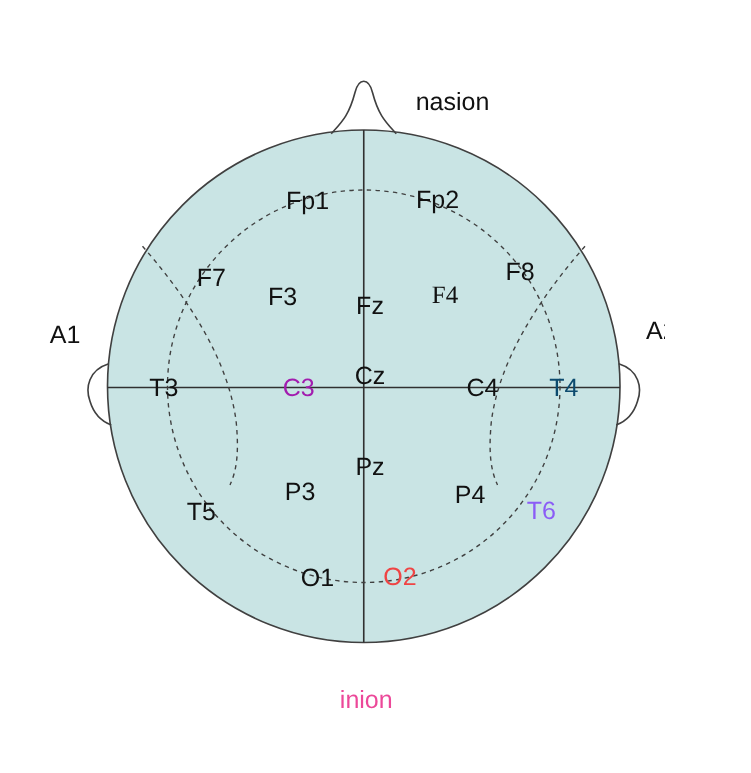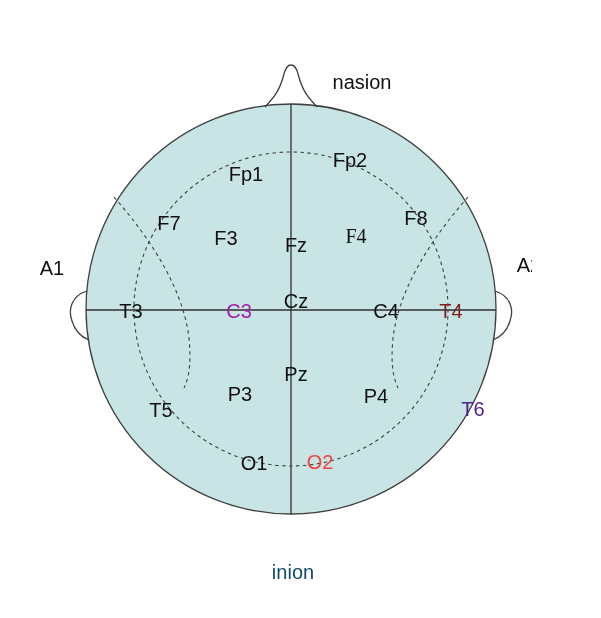--- a/index.html
+++ b/index.html
@@ -51,37 +51,37 @@
 
     <circle cx="291" cy="309" r="157" fill="none" stroke="#404040" stroke-width="1.1" stroke-dasharray="3.5 3.5"></circle>
 
     <path d="M 114 197 C 150 238, 183 288, 189 338 C 191 360, 190 375, 184 388" fill="none" stroke="#404040" stroke-width="1.1" stroke-dasharray="3.5 3.5"></path>
 
     <path d="M 468 197 C 432 238, 399 288, 393 338 C 391 360, 392 375, 398 388" fill="none" stroke="#404040" stroke-width="1.1" stroke-dasharray="3.5 3.5"></path>
   </svg>
 
   <div id="labels-layer">
       <div class="diagram-label" style="left: 362px; top: 82px; color: rgb(17, 17, 17);">nasion</div>
-      <div class="diagram-label" style="left: 293px; top: 560px; color: #0c4a6e; margin-top: 12px;">inion</div>
+      <div class="diagram-label" style="left: 293px; top: 560px; color: #ec4899;">inion</div>
       <div class="diagram-label" style="left: 52px; top: 268px; color: rgb(17, 17, 17);">A1</div>
       <div class="diagram-label" style="left: 529px; top: 265px; color: rgb(17, 17, 17);">A2</div>
-      <div class="diagram-label" style="left: 246px; top: 174px; color: rgb(17, 17, 17);">Fp1</div>
+      <div class="diagram-label" style="left: 246px; top: 161px; color: rgb(17, 17, 17);">Fp1</div>
       <div class="diagram-label" style="left: 350px; top: 160px; color: rgb(17, 17, 17);">Fp2</div>
       <div class="diagram-label" style="left: 169px; top: 223px; color: rgb(17, 17, 17);">F7</div>
       <div class="diagram-label" style="left: 226px; top: 238px; color: rgb(17, 17, 17);">F3</div>
       <div class="diagram-label" style="left: 296px; top: 245px; color: rgb(17, 17, 17);">Fz</div>
       <div class="diagram-label" style="left: 356px; top: 236px; color: rgb(17, 17, 17); font-family: Liberation Serif, serif;">F4</div>
       <div class="diagram-label" style="left: 416px; top: 218px; color: rgb(17, 17, 17);">F8</div>
       <div class="diagram-label" style="left: 131px; top: 311px; color: rgb(17, 17, 17);">T3</div>
       <div class="diagram-label" style="left: 211px; top: 311px; color: #a21caf; margin-left: 28px;">C3</div>
       <div class="diagram-label" style="left: 296px; top: 301px; color: rgb(17, 17, 17);">Cz</div>
       <div class="diagram-label" style="left: 386px; top: 311px; color: rgb(17, 17, 17);">C4</div>
-      <div class="diagram-label" style="left: 451px; top: 311px; color: #7f1d1d;">T4</div>
+      <div class="diagram-label" style="left: 451px; top: 311px; color: #0c4a6e;">T4</div>
       <div class="diagram-label" style="left: 161px; top: 410px; color: rgb(17, 17, 17);">T5</div>
       <div class="diagram-label" style="left: 223px; top: 394px; color: rgb(17, 17, 17); margin-left: 17px;">P3</div>
       <div class="diagram-label" style="left: 296px; top: 374px; color: rgb(17, 17, 17);">Pz</div>
       <div class="diagram-label" style="left: 376px; top: 396px; color: rgb(17, 17, 17); text-align: right;">P4</div>
-      <div class="diagram-label" style="left: 433px; top: 409px; color: #4c1d95; margin-left: 40px;">T6</div>
+      <div class="diagram-label" style="left: 433px; top: 409px; color: #8b5cf6;">T6</div>
       <div class="diagram-label" style="left: 254px; top: 463px; color: rgb(17, 17, 17);">O1</div>
       <div class="diagram-label" style="left: 320px; top: 462px; color: #ef4444;">O2</div>
     </div>
 
 </div>
 
 </body></html>

